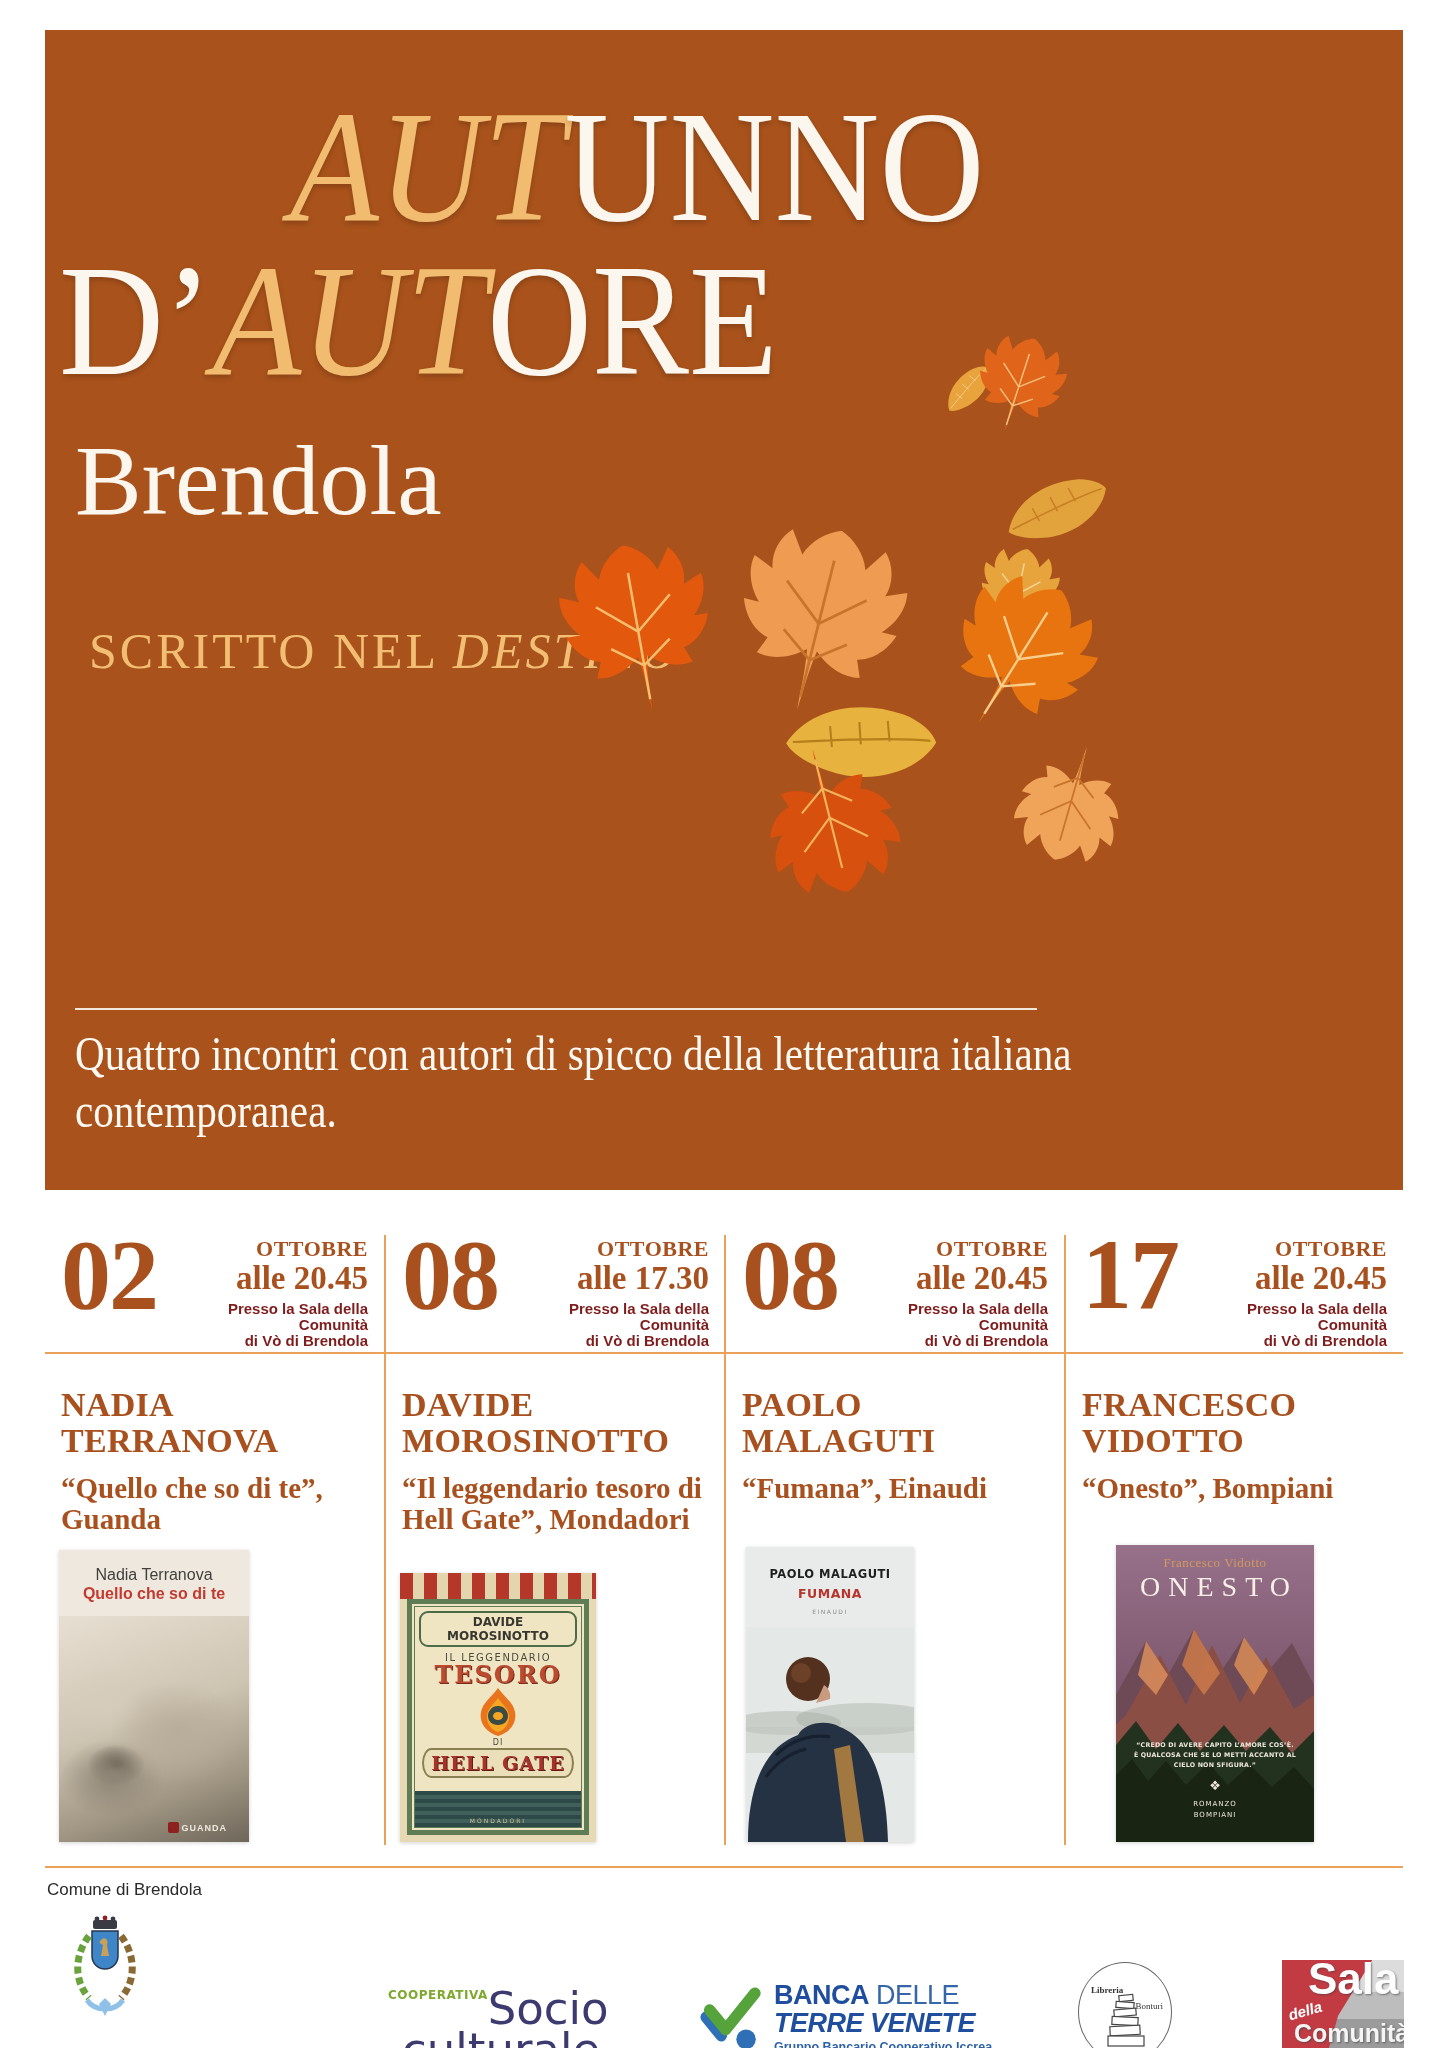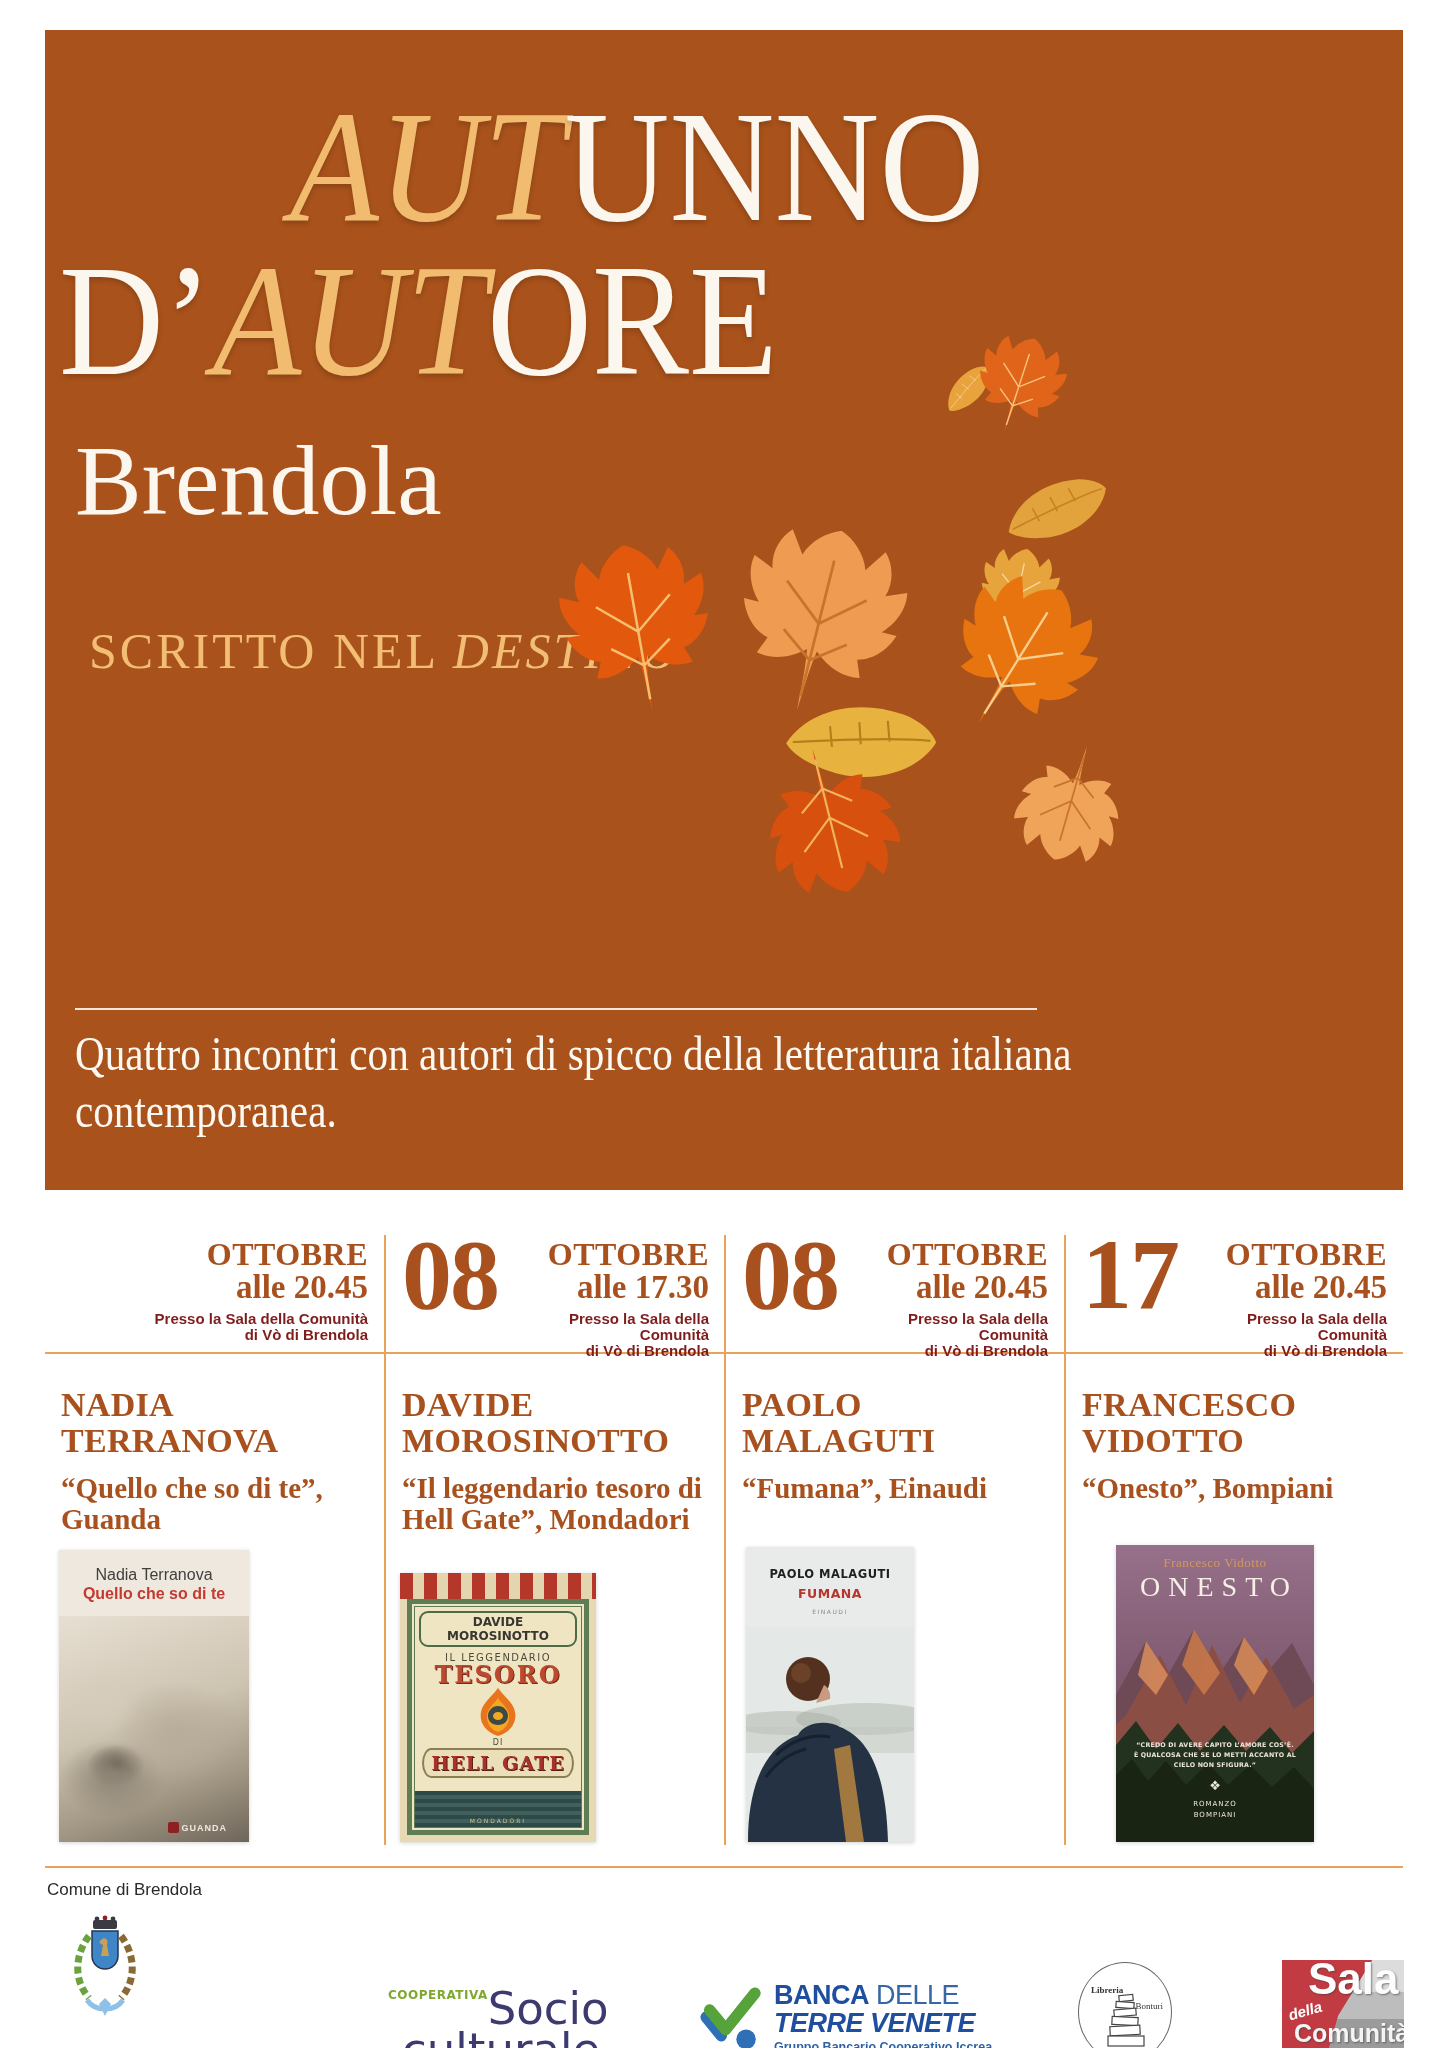--- a/index.html
+++ b/index.html
@@ -30,21 +30,21 @@
   
   .schedule{position:absolute;left:45px;top:1235px;width:1358px;height:610px;}
   .vline{position:absolute;top:0;width:2px;height:610px;background:#E9A258;}
   .v1{left:339px;} .v2{left:679px;} .v3{left:1019px;}
   .hline{position:absolute;left:0;top:117px;width:1358px;height:2px;background:#E9A258;}
   .col{position:absolute;top:0;height:610px;width:339px;}
   .c-1{left:0;} .c-2{left:341px;} .c-3{left:681px;width:338px;} .c-4{left:1021px;width:337px;}
   .date-row{display:flex;margin:-6px 16px 0 16px;}
   .day{font-size:100px;line-height:.92;font-weight:bold;color:#A8511E;letter-spacing:-2px;}
   .date-right{margin-left:auto;text-align:right;padding-top:10px;}
-  .month{font-size:32px;font-weight:bold;color:#A8511E;line-height:.95;letter-spacing:.5px;}
+  .month{font-size:22px;font-weight:bold;color:#A8511E;line-height:.95;letter-spacing:.5px;}
   .time{font-size:33px;font-weight:bold;color:#A8511E;line-height:.95;margin-top:3px;}
   .venue{font-family:"Liberation Sans",sans-serif;font-weight:bold;
          font-size:15px;line-height:1.07;color:#7f1d1d;margin-top:7px;}
   .author{position:absolute;top:152px;left:16px;right:14px;font-size:34px;line-height:1.05;
          font-weight:bold;color:#A8511E;letter-spacing:.3px;}
   .book{position:absolute;top:238px;left:16px;right:12px;font-size:29px;line-height:1.08;
          font-weight:bold;color:#A8511E;}
   
   .cover{position:absolute;box-shadow:0 1px 4px rgba(0,0,0,.18);overflow:hidden;}
   
@@ -208,20 +208,21 @@
   </div>
 
   <div class="schedule">
     <div class="vline v1"></div>
     <div class="vline v2"></div>
     <div class="vline v3"></div>
     <div class="hline"></div>
 
     <div class="col c-1">
       <div class="date-row">
+        <div class="day">02</div>
         <div class="date-right">
           <div class="month">OTTOBRE</div>
           <div class="time">alle 20.45</div>
           <div class="venue">
             <div>Presso la Sala della Comunità</div>
               <div>di Vò di Brendola</div>
           </div>
         </div>
       </div>
       <div class="author">

